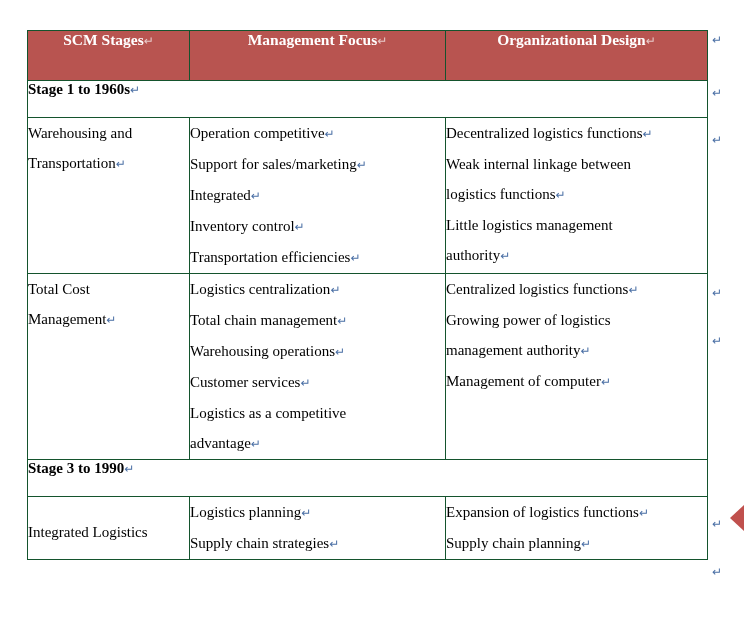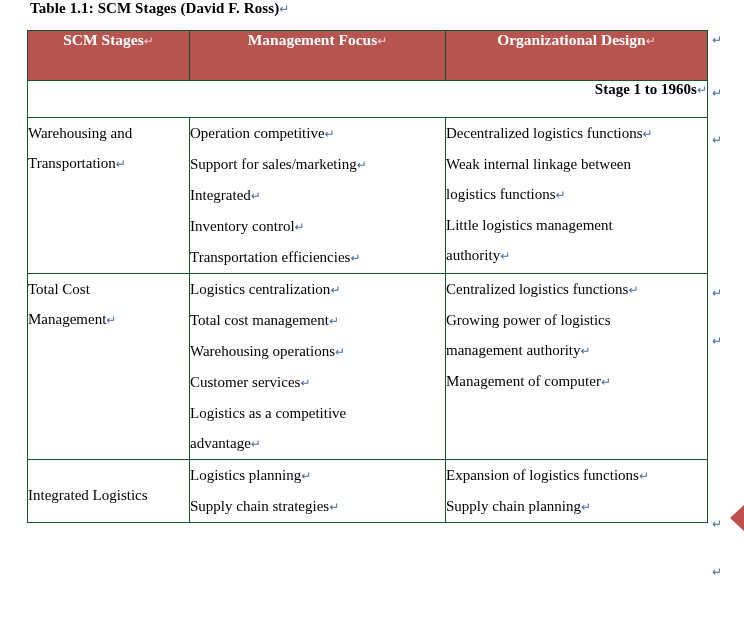--- a/index.html
+++ b/index.html
@@ -59,21 +59,21 @@
     height: 49px;
     font-size: 15.5px;
     vertical-align: middle;
     border: 1px solid #000000;
   }
   .col1 { width: 162px; }
   .col2 { width: 256px; }
   .col3 { width: 262px; }
 
   .stage-row td {
-    text-align: right;
+    text-align: left;
     font-weight: bold;
     font-size: 15px;
     height: 36px;
     vertical-align: middle;
     padding: 0 0 0 0;
   }
   .cell {
     padding: 8px 6px 8px 8px;
     line-height: 30px;
   }
@@ -101,23 +101,20 @@
     border-top: 13px solid transparent;
     border-bottom: 13px solid transparent;
     border-right: 14px solid #c0504d;
   }
 </style>
 </head>
 <body>
 
 <div class="page">
 
-  <div class="caption">
-    <span>Table 1.1: SCM Stages (David F. Ross)</span><span class="pilcrow">↵</span>
-  </div>
 
   <table class="scm">
     <colgroup>
       <col class="col1">
       <col class="col2">
       <col class="col3">
     </colgroup>
     <thead>
       <tr>
         <th><span>SCM Stages</span><span class="pilcrow" style="color:#e8c9c8">↵</span></th>
@@ -151,34 +148,37 @@
         </td>
       </tr>
 
       <tr>
         <td class="cell-left">
           <span class="line">Total Cost</span>
           <span class="line"><span>Management</span><span class="pilcrow">↵</span></span>
         </td>
         <td class="cell">
           <span class="line"><span>Logistics centralization</span><span class="pilcrow">↵</span></span>
-          <span class="line"><span>Total cost management</span><span class="pilcrow">↵</span></span>
+          <span class="line"><span>Total chain management</span><span class="pilcrow">↵</span></span>
           <span class="line"><span>Warehousing operations</span><span class="pilcrow">↵</span></span>
           <span class="line"><span>Customer services</span><span class="pilcrow">↵</span></span>
           <span class="line">Logistics as a competitive</span>
           <span class="line"><span>advantage</span><span class="pilcrow">↵</span></span>
         </td>
         <td class="cell">
           <span class="line"><span>Centralized logistics functions</span><span class="pilcrow">↵</span></span>
           <span class="line">Growing power of logistics</span>
           <span class="line"><span>management authority</span><span class="pilcrow">↵</span></span>
           <span class="line"><span>Management of computer</span><span class="pilcrow">↵</span></span>
         </td>
       </tr>
 
+      <tr class="stage-row">
+        <td colspan="3"><span>Stage 3 to 1990</span><span class="pilcrow">↵</span></td>
+      </tr>
       <tr>
         <td class="cell-left" style="padding-top:20px">
           <span class="line">Integrated Logistics</span>
         </td>
         <td class="cell">
           <span class="line"><span>Logistics planning</span><span class="pilcrow">↵</span></span>
           <span class="line"><span>Supply chain strategies</span><span class="pilcrow">↵</span></span>
         </td>
         <td class="cell">
           <span class="line"><span>Expansion of logistics functions</span><span class="pilcrow">↵</span></span>

